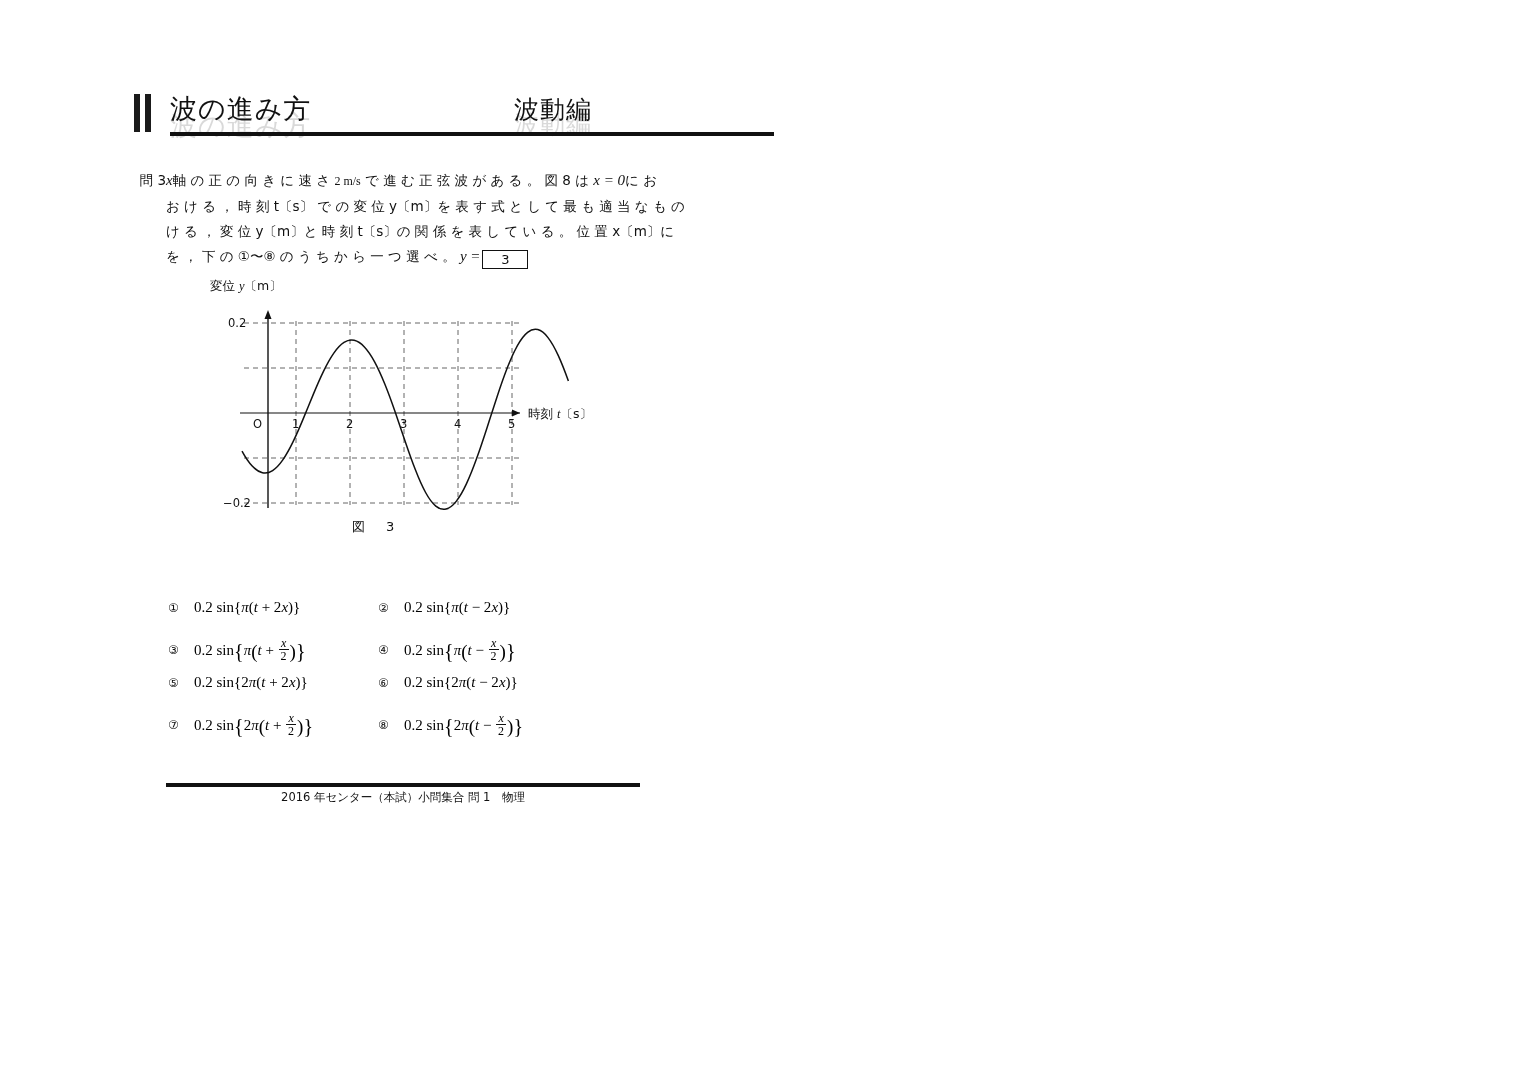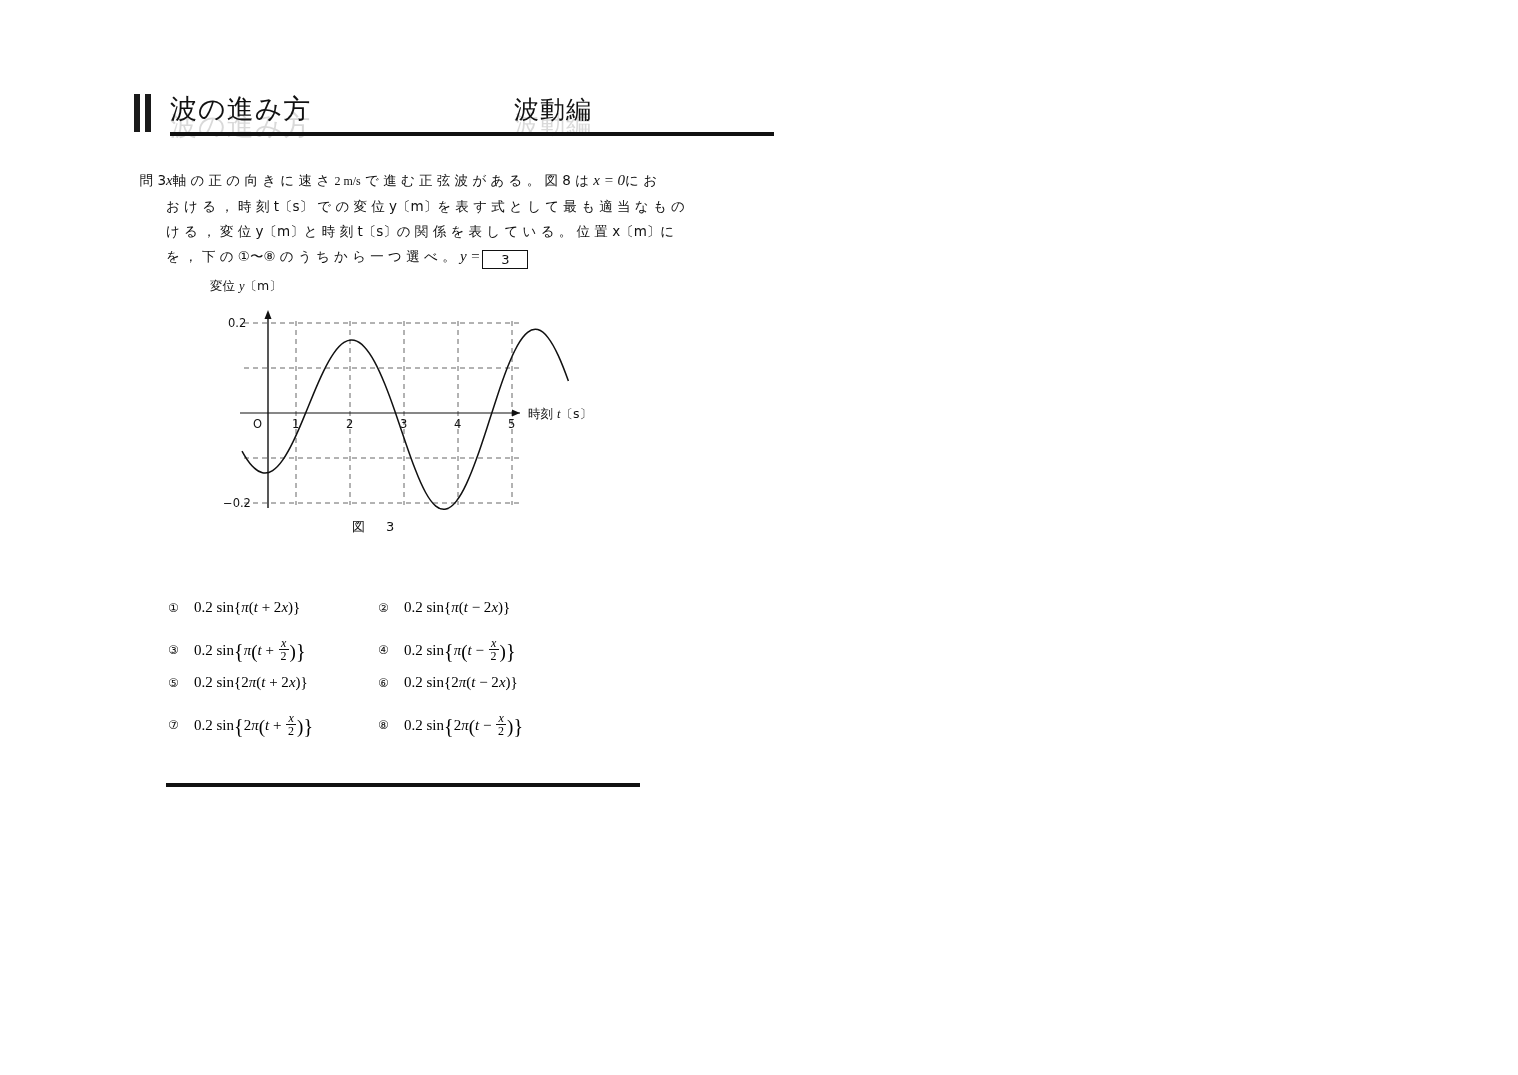--- a/index.html
+++ b/index.html
@@ -338,14 +338,15 @@
       <div class="choice col1">
         <span class="cnum">⑦</span>0.2 sin<span class="bigbrace">{</span>2<span style="font-style:italic">π</span><span class="medparen">(</span><span style="font-style:italic">t</span> + <span class="frac"><span class="num">x</span><span class="den">2</span></span><span class="medparen">)</span><span class="bigbrace">}</span>
       </div>
       <div class="choice col2">
         <span class="cnum">⑧</span>0.2 sin<span class="bigbrace">{</span>2<span style="font-style:italic">π</span><span class="medparen">(</span><span style="font-style:italic">t</span> − <span class="frac"><span class="num">x</span><span class="den">2</span></span><span class="medparen">)</span><span class="bigbrace">}</span>
       </div>
     </div>
   </div>
 
   <div class="footer-rule"></div>
+  <div class="footer-text">2016 年センター（本試）小問集合  問 1　物理</div>
 
 </div>
 
 </body></html>

